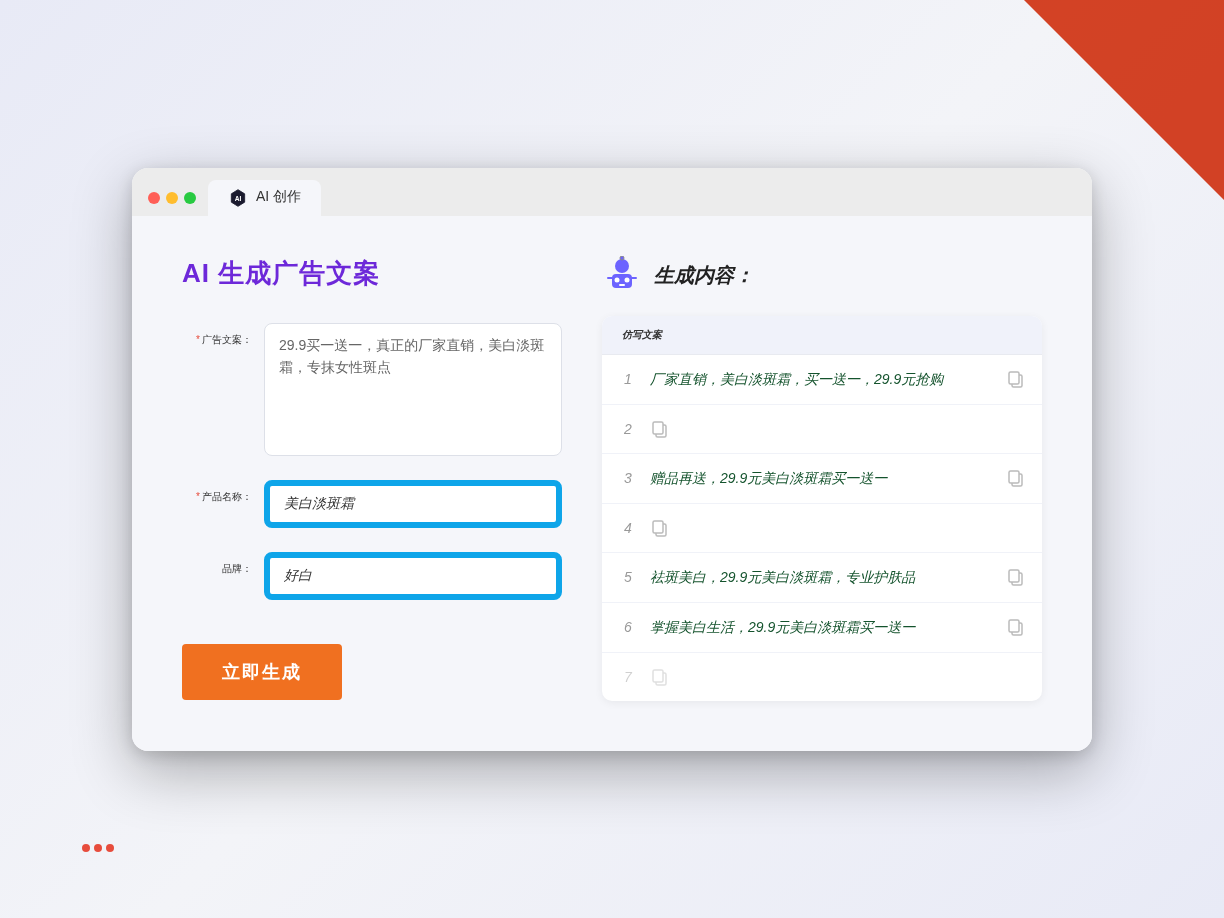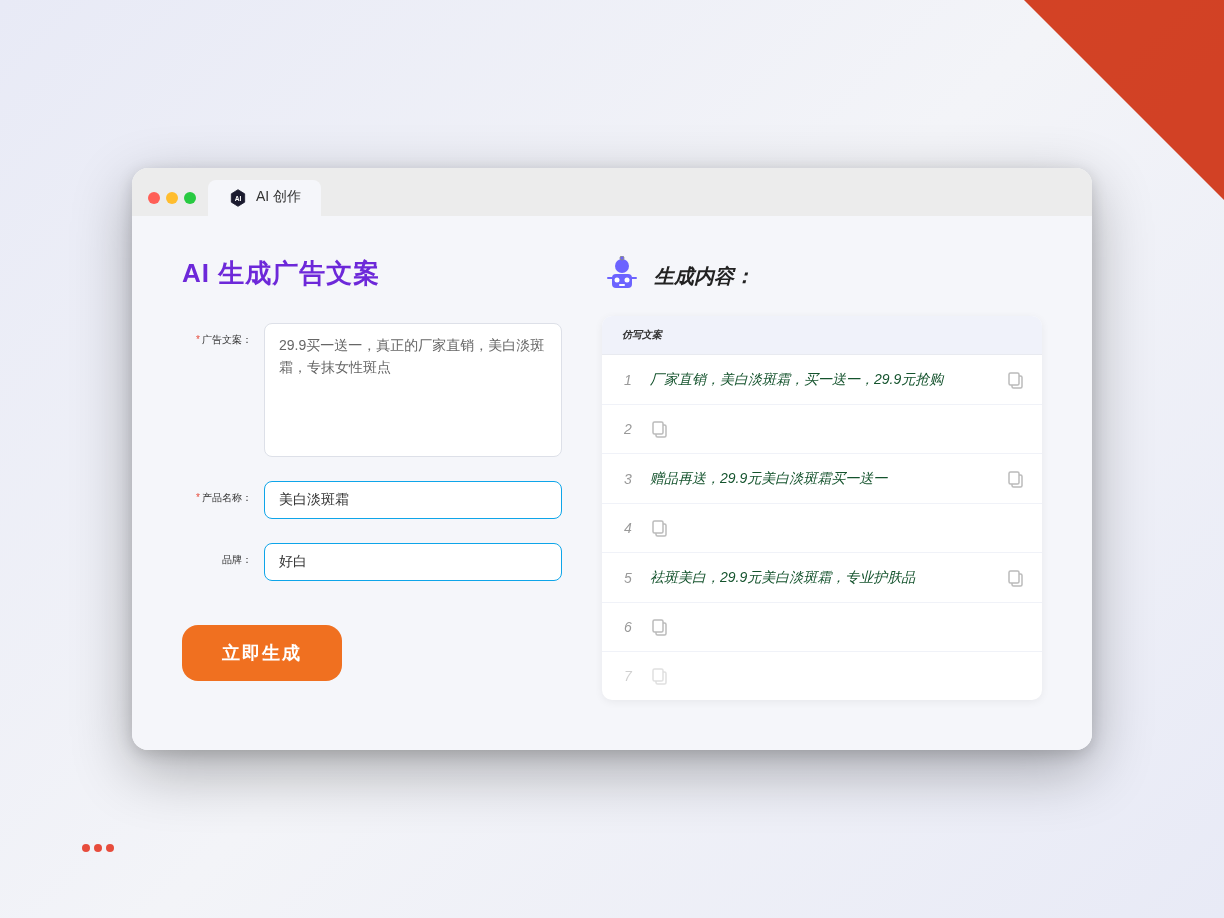--- a/index.html
+++ b/index.html
@@ -149,27 +149,28 @@
     }
 
     .required-star {
       color: #e74c3c;
       margin-right: 2px;
     }
 
     .form-input {
       flex: 1;
       background: white;
-      border: 1px solid #0ea5e9;
+      border: 6px solid #0ea5e9;
       border-radius: 8px;
       padding: 10px 14px;
       font-size: 14px;
       color: #333;
       outline: none;
       font-family: inherit;
+      font-style: italic;
     }
 
     .form-textarea {
       flex: 1;
       background: white;
       border: 1px solid #dde0e8;
       border-radius: 8px;
       padding: 10px 14px;
       font-size: 14px;
       color: #666;
@@ -177,21 +178,21 @@
       resize: none;
       font-family: inherit;
       line-height: 1.6;
       min-height: 110px;
     }
 
     .generate-btn {
       background: #f07020;
       color: white;
       border: none;
-      border-radius: 16px;
+      border-radius: 4px;
       padding: 16px 40px;
       font-size: 18px;
       font-weight: 600;
       cursor: pointer;
       margin-top: 20px;
       letter-spacing: 2px;
       font-family: inherit;
     }
 
     
@@ -391,20 +392,21 @@
             <span class="row-num">5</span>
             <span class="row-text">祛斑美白，29.9元美白淡斑霜，专业护肤品</span>
             <svg class="copy-icon" viewBox="0 0 20 20" fill="none" stroke="currentColor" stroke-width="1.5">
               <rect x="6" y="6" width="10" height="12" rx="1.5" stroke="#bbb"></rect>
               <rect x="3" y="3" width="10" height="12" rx="1.5" stroke="#bbb" fill="white"></rect>
             </svg>
           </div>
 
           <div class="result-row">
             <span class="row-num">6</span>
+            <span class="row-text">掌握美白生活，29.9元美白淡斑霜买一送一</span>
             <svg class="copy-icon" viewBox="0 0 20 20" fill="none" stroke="currentColor" stroke-width="1.5">
               <rect x="6" y="6" width="10" height="12" rx="1.5" stroke="#bbb"></rect>
               <rect x="3" y="3" width="10" height="12" rx="1.5" stroke="#bbb" fill="white"></rect>
             </svg>
           </div>
 
           <div class="result-row faded">
             <span class="row-num">7</span>
             <svg class="copy-icon" viewBox="0 0 20 20" fill="none" stroke="currentColor" stroke-width="1.5">
               <rect x="6" y="6" width="10" height="12" rx="1.5" stroke="#bbb"></rect>

